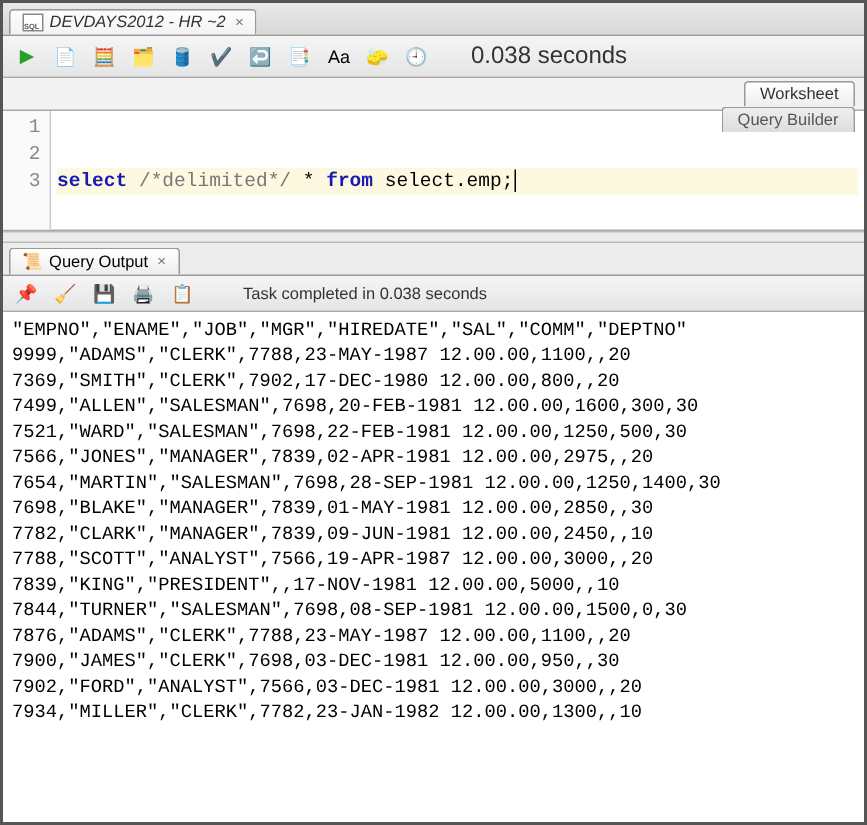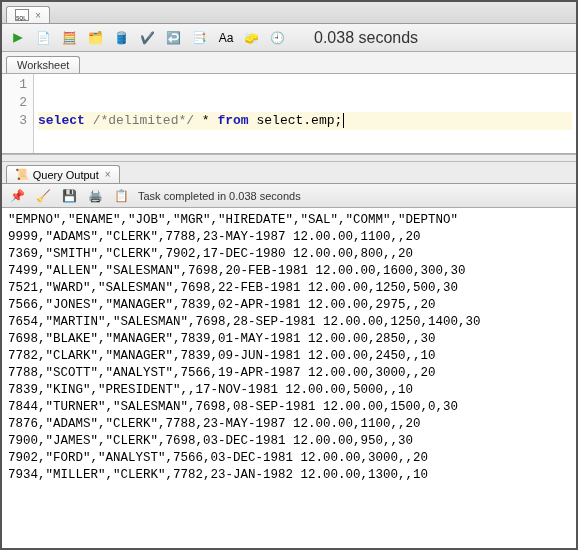--- a/index.html
+++ b/index.html
@@ -68,20 +68,21 @@
     font-size:16px;
     color:#333;
   }
   .sub-tabs {
     height:22px;
     display:flex;
     align-items:flex-end;
     padding: 2px 4px 0;
     background:#f3f3f3;
     border-bottom:1px solid #aaa;
+    flex-direction:column;
   }
   .sub-tab {
     border:1px solid #999;
     border-bottom:none;
     background:linear-gradient(#fff,#eee);
     padding:2px 10px;
     font-size:11px;
     border-radius:3px 3px 0 0;
     margin-right:2px;
     cursor:pointer;
@@ -130,21 +131,21 @@
     padding:2px 8px;font-size:11px;
     border-radius:3px 3px 0 0;
     display:flex;align-items:center;gap:4px;
   }
   .out-toolbar {
     height:24px;
     background:linear-gradient(#f5f5f5,#e5e5e5);
     border-bottom:1px solid #aaa;
     display:flex;align-items:center;gap:6px;padding:0 6px;
   }
-  .out-status {font-size:11px;color:#333;margin-left:0;text-align:center;}
+  .out-status {font-size:11px;color:#333;margin-left:24px;text-align:center;}
   .output {
     font-family:"Consolas","Courier New",monospace;
     font-size:12.5px;
     line-height:17px;
     padding:4px 6px;
     color:#000;
     white-space:pre;
     overflow:auto;
     height:calc(550px - 22px - 28px - 22px - 80px - 8px - 22px - 24px - 4px);
   }
@@ -153,20 +154,21 @@
   .disk{color:#3355cc;}
   .printer{color:#555;}
   svg.play{width:12px;height:12px;}
 </style>
 </head>
 <body>
 
 <div class="tab-bar">
   <div class="file-tab">
     <span class="sql-icon"></span>
+    <span>DEVDAYS2012 - HR ~2</span>
     <span class="close-x">×</span>
   </div>
 </div>
 
 <div class="toolbar">
   <div class="tool-btn">
     <svg class="play" viewBox="0 0 10 10">
         <polygon points="1,1 9,5 1,9" fill="#2a9d2a"></polygon>
       </svg>
   </div>
@@ -178,20 +180,21 @@
   <div class="tool-btn">↩️</div>
   <div class="tool-btn">📑</div>
   <div class="tool-btn">Aa</div>
   <div class="tool-btn">🧽</div>
   <div class="tool-btn">🕘</div>
   <span class="timing">0.038 seconds</span>
 </div>
 
 <div class="sub-tabs">
   <div class="sub-tab">Worksheet</div>
+  <div class="sub-tab inactive">Query Builder</div>
 </div>
 
 <div class="editor">
   <div class="gutter">
     <div>1</div>
     <div>2</div>
     <div>3</div>
   </div>
   <div class="code-area">
     <div class="code-line"></div>

